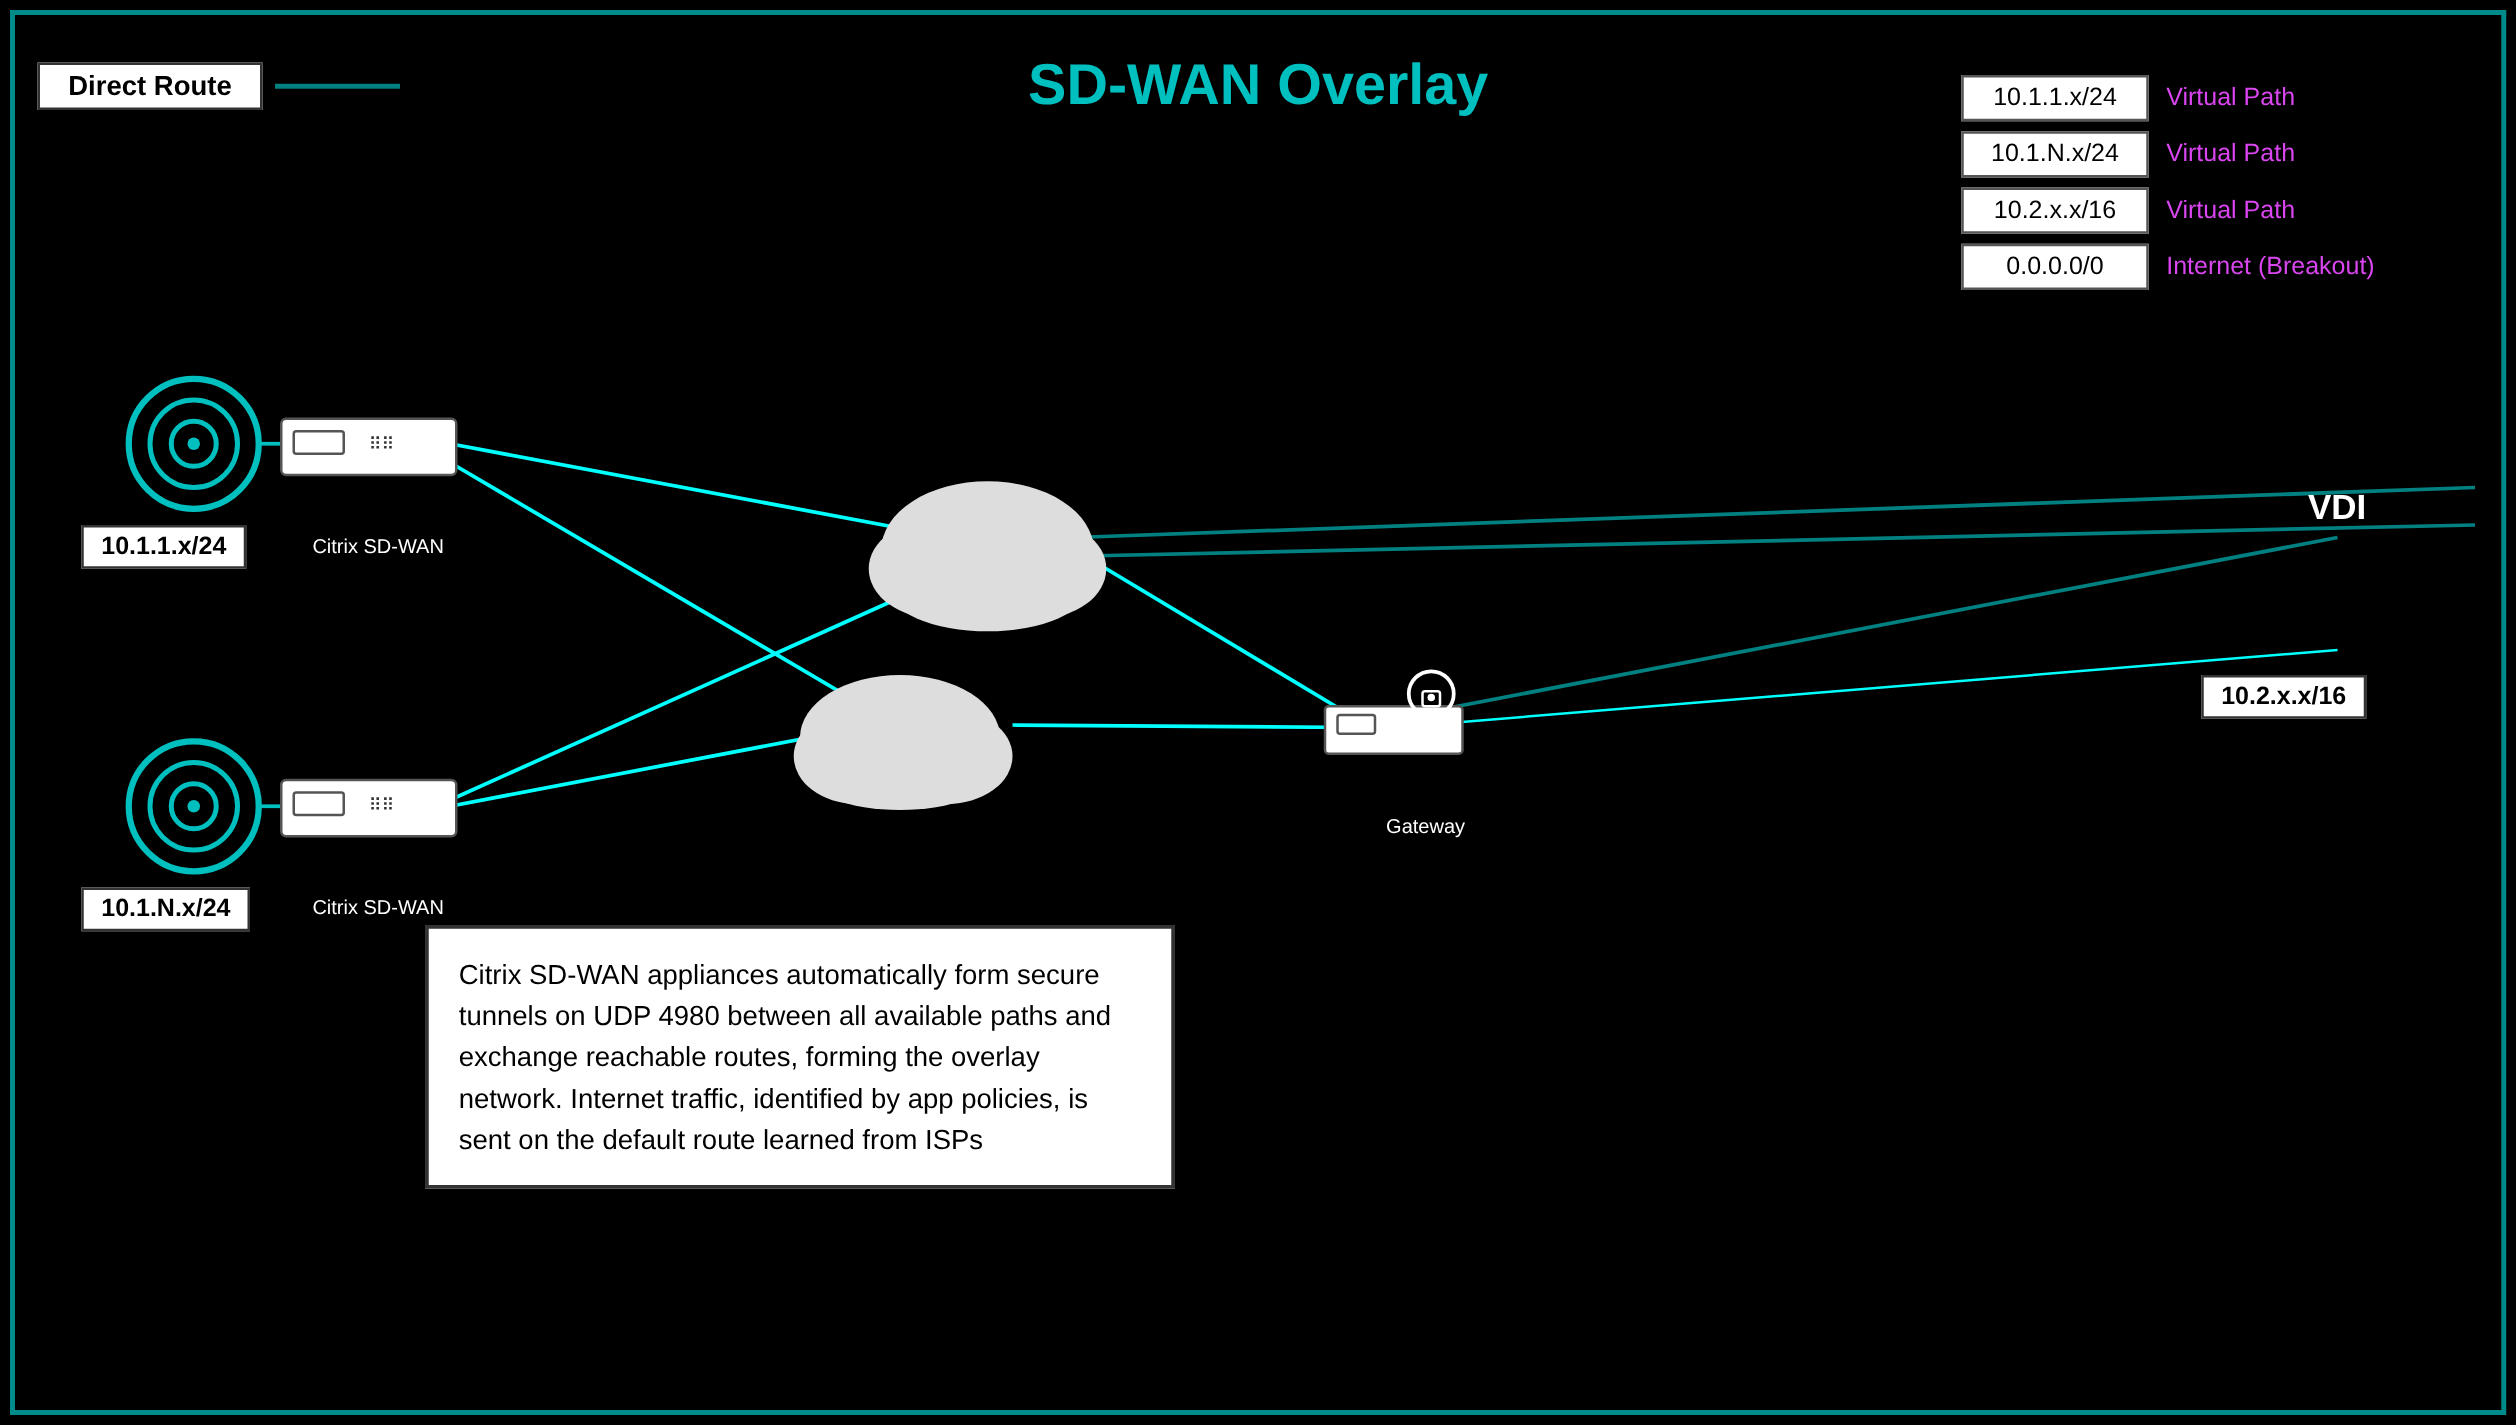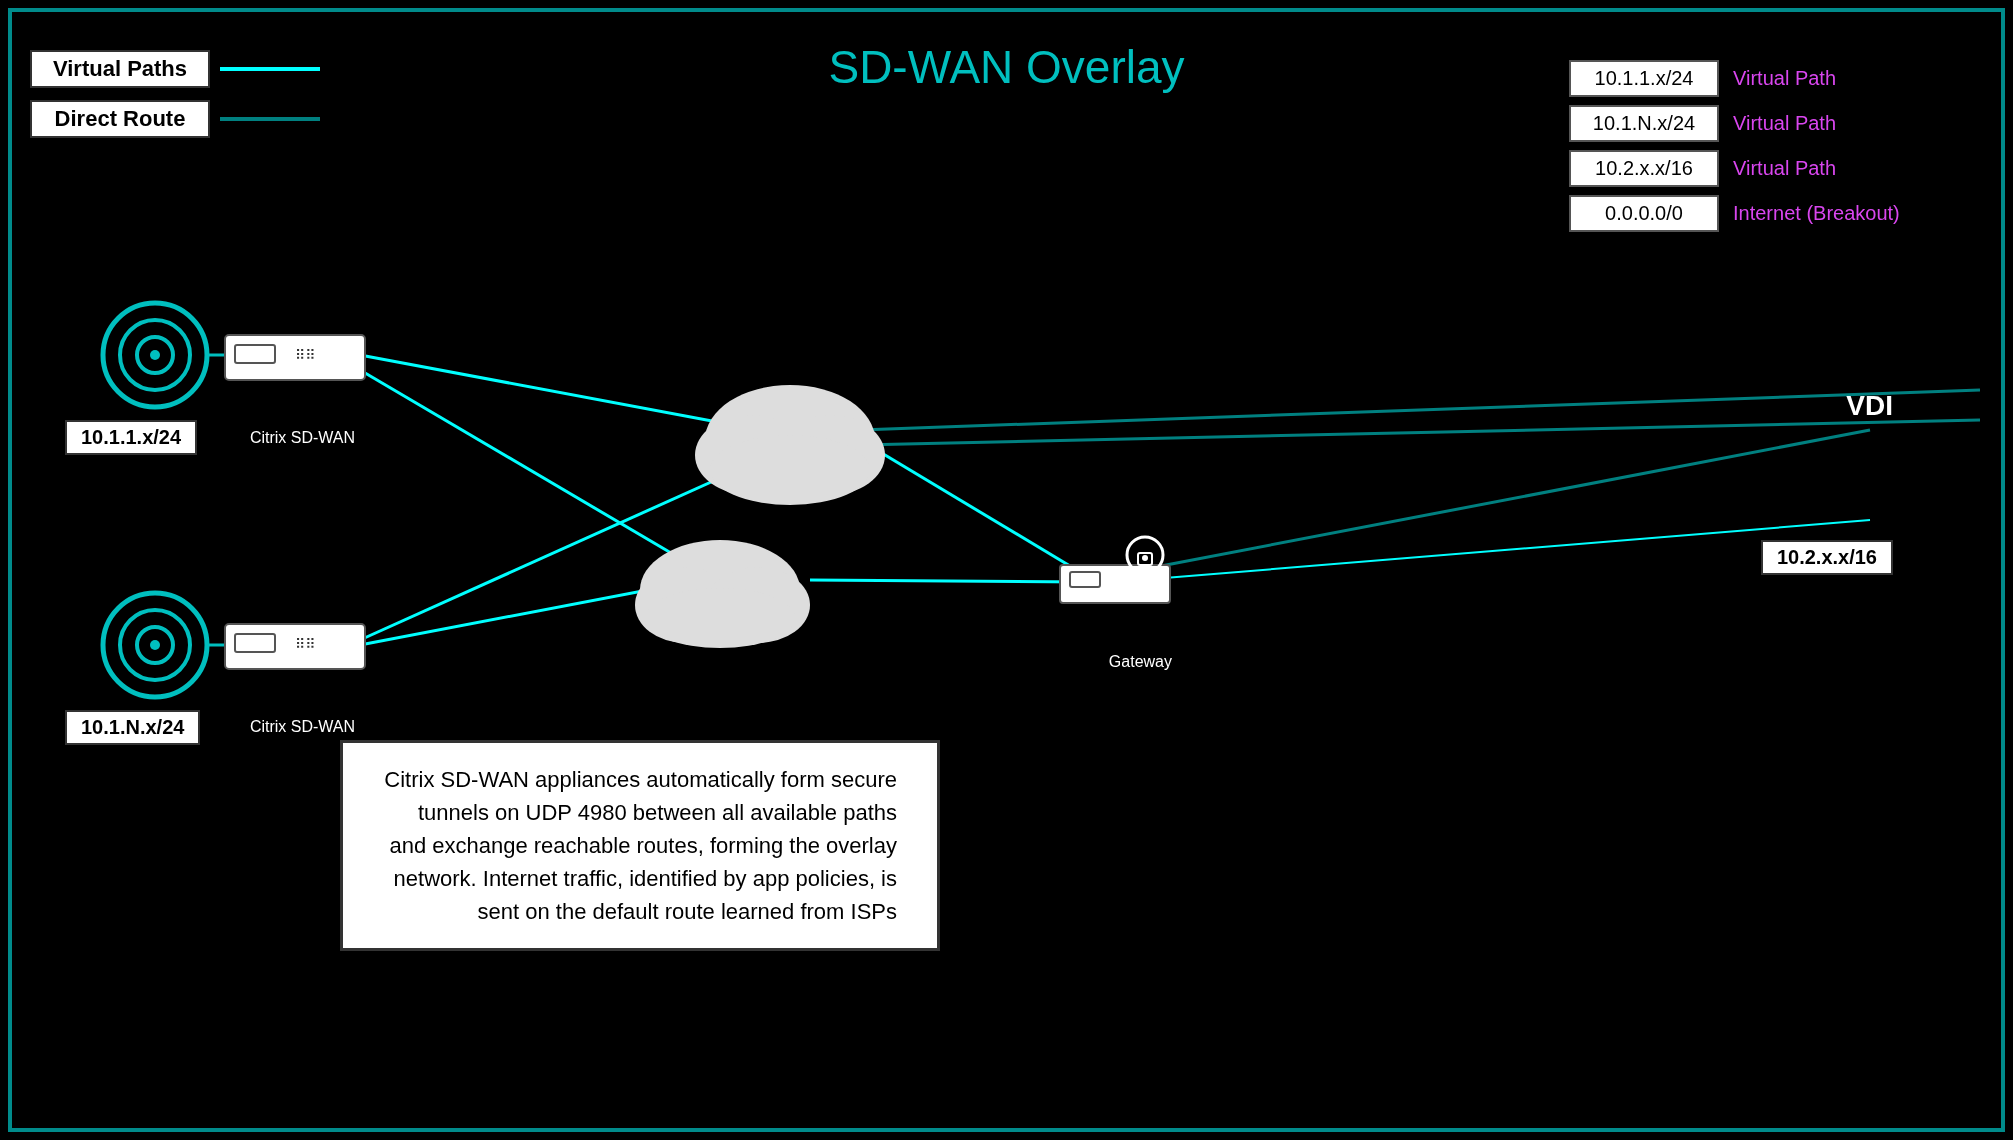--- a/index.html
+++ b/index.html
@@ -51,21 +51,21 @@
 
     
     .title {
       position: absolute;
       top: 40px;
       left: 50%;
       transform: translateX(-50%);
       text-align: center;
       color: #00BFBF;
       font-size: 46px;
-      font-weight: normal;
+      font-weight: bold;
       line-height: 1.2;
     }
 
     
     .route-table {
       position: absolute;
       top: 60px;
       right: 80px;
     }
     .route-row {
@@ -119,44 +119,40 @@
       margin-top: 46px;
     }
 
     
     .desc-box {
       position: absolute;
       background: #fff;
       border: 3px solid #333;
       color: #000;
       font-size: 22px;
-      padding: 20px 40px;
-      text-align: right;
+      padding: 20px 24px;
+      text-align: left;
       line-height: 1.5;
       max-width: 600px;
     }
 
     
     .vdi-label {
       position: absolute;
       color: #fff;
       font-size: 28px;
       font-weight: bold;
     }
   </style>
 </head>
 <body>
 
 <div class="outer-border"></div>
 
 <div class="legend">
-  <div class="legend-item">
-    <div class="legend-box">Virtual Paths</div>
-    <div class="legend-line legend-line-virtual"></div>
-  </div>
   <div class="legend-item">
     <div class="legend-box">Direct Route</div>
     <div class="legend-line legend-line-direct"></div>
   </div>
 </div>
 
 <div class="title">
   <div>SD-WAN Overlay</div>
 </div>
 

